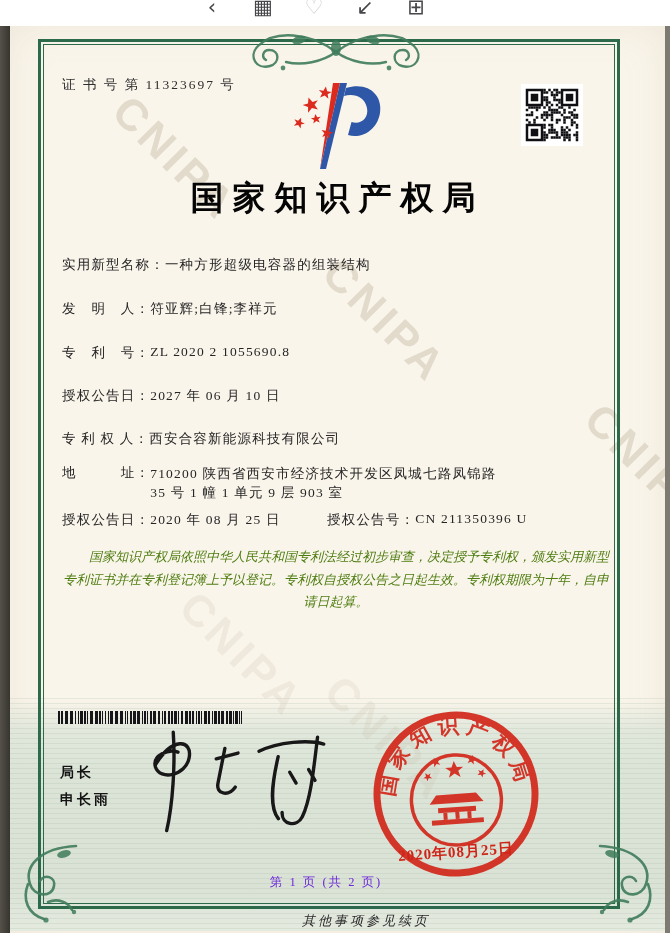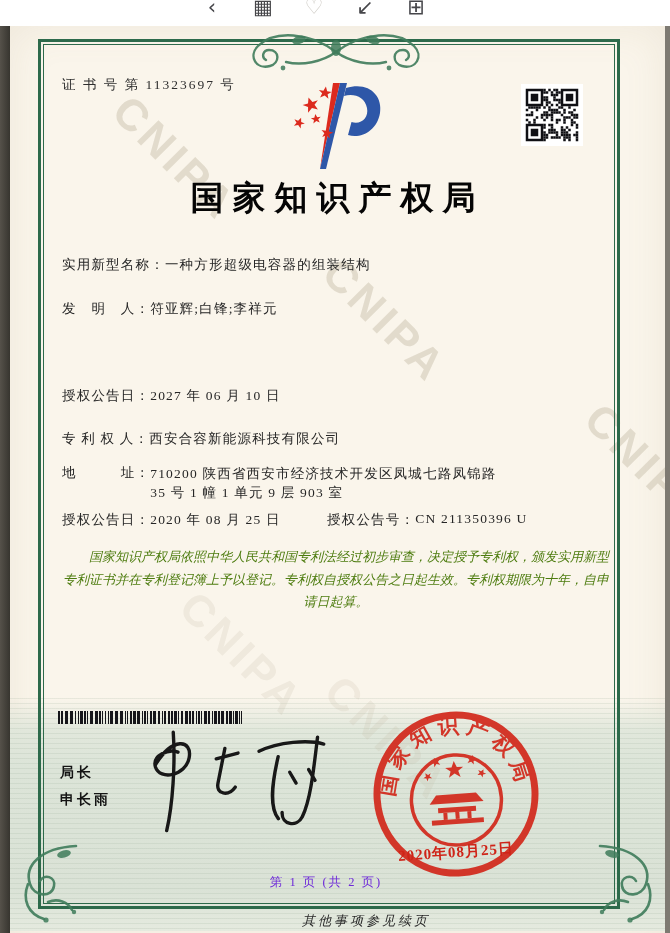--- a/index.html
+++ b/index.html
@@ -305,20 +305,24 @@
     <div class="title">国家知识产权局</div>
 
     <div class="field" style="top:230px">
       <span class="lab">实用新型名称：</span>
       <span class="val">一种方形超级电容器的组装结构</span>
     </div>
     <div class="field" style="top:274px">
       <span class="lab">发　明　人：</span>
       <span class="val">符亚辉;白锋;李祥元</span>
     </div>
+    <div class="field" style="top:318px">
+      <span class="lab">专　利　号：</span>
+      <span class="val">ZL 2020 2 1055690.8</span>
+    </div>
     <div class="field" style="top:361px">
       <span class="lab">授权公告日：</span>
       <span class="val">2027 年 06 月 10 日</span>
     </div>
     <div class="field" style="top:404px">
       <span class="lab">专 利 权 人：</span>
       <span class="val">西安合容新能源科技有限公司</span>
     </div>
     <div class="field" style="top:438px">
       <span class="lab">地　　　址：</span>

